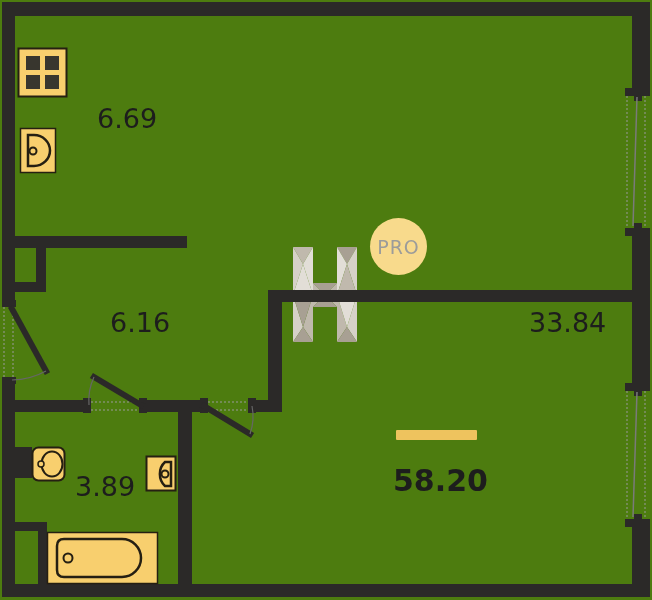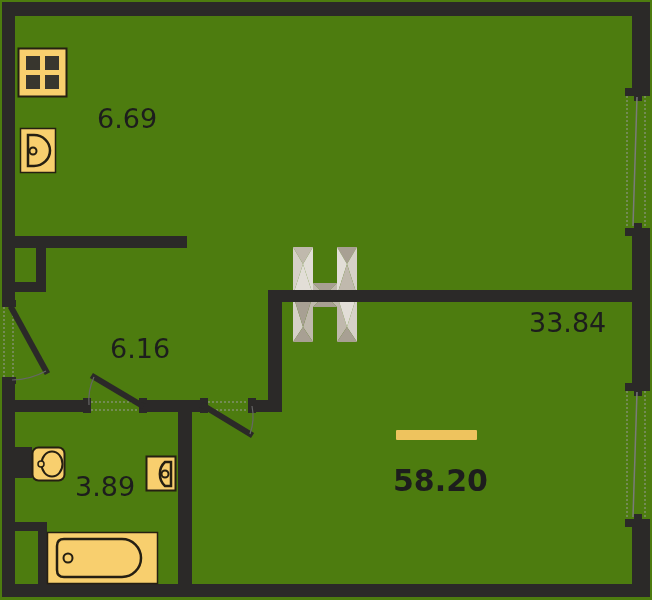--- a/index.html
+++ b/index.html
@@ -132,20 +132,23 @@
       </g>
       <g>
         <rect class="fix" x="47.5" y="532.5" width="110" height="51" stroke-width="1.5"></rect>
         <path class="fix" stroke-width="2.5" d="M64 539 L122 539 A19 19 0 0 1 141 558 A19 19 0 0 1 122 577 L64 577 Q57 577 57 570 L57 546 Q57 539 64 539 Z"></path>
         <circle class="fix" stroke-width="2" cx="68" cy="558" r="4.5"></circle>
       </g>
     </g>
   </svg>
 
   <div class="lbl" style="left:97px;top:103px">6.69</div>
-  <div class="lbl" style="left:110px;top:333px">6.16</div>
+  <div class="lbl" style="left:110px;top:307px">6.16</div>
   <div class="lbl" style="left:529px;top:307px">33.84</div>
   <div class="lbl" style="left:75px;top:471px">3.89</div>
 
   <div class="bar" style="left:396px;top:430px"></div>
   <div class="total" style="left:393px;top:446px">58.20</div>
 
+  <div class="badge" style="left:370px;top:218px">
+    <span>PRO</span>
+  </div>
 </div>
 
 </body></html>

